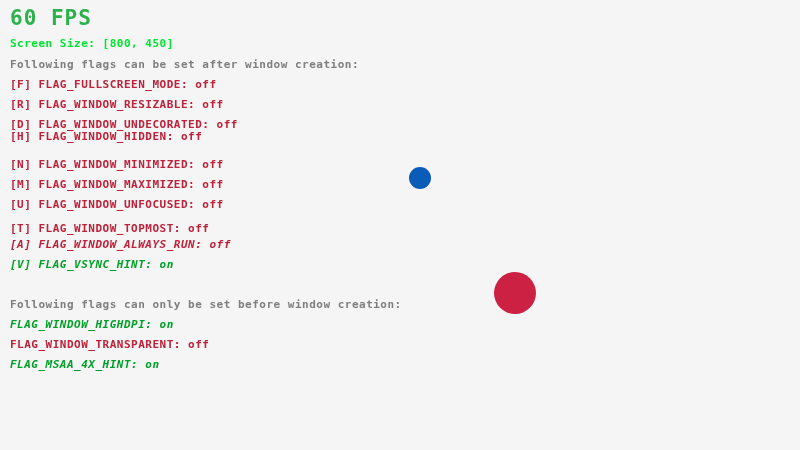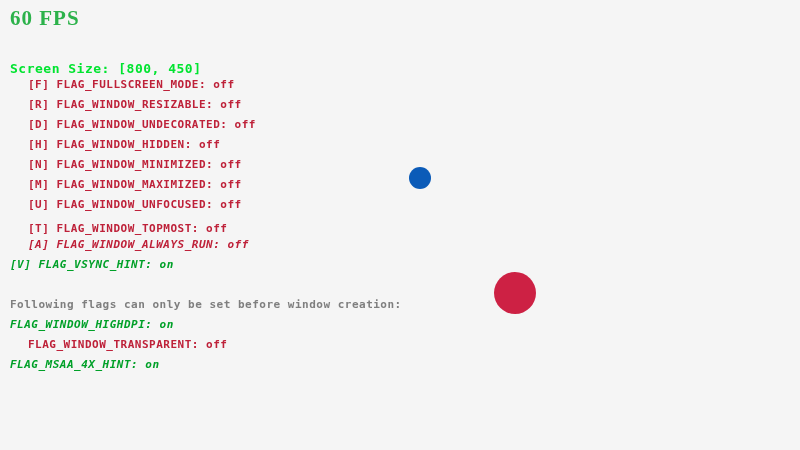--- a/index.html
+++ b/index.html
@@ -30,38 +30,37 @@
     left: 10px;
     top: 6px;
     font-size: 21px;
     letter-spacing: 1px;
     color: #2cb24b;
   }
 
   #screen-size {
     left: 10px;
     top: 37px;
-    font-size: 13px;
+    font-size: 11px;
     color: #00e430;
-    margin-top: 24px;
   }
 
   .section-note {
     left: 10px;
     font-size: 11px;
     color: #7f7f7f;
   }
   #note-after  { top: 58px; }
   #note-before { top: 298px; }
 
   .flag-line {
     left: 10px;
     font-size: 11px;
   }
-  .flag-off { color: #be2139; margin-left: 18px; }
+  .flag-off { color: #be2139; }
   .flag-on  { color: #00a028; font-style: italic; }
 
   
   .ball {
     position: absolute;
     border-radius: 50%;
   }
   #ball-blue {
     left: 409px;
     top: 167px;
@@ -75,30 +74,31 @@
     width: 42px;
     height: 42px;
     background: #cd2144;
   }
 </style>
 </head>
 <body>
 
 <div id="screen" style="background: rgb(245, 245, 245);">
 
-  <div class="txt" id="fps-counter" style="color: rgb(44, 178, 75); font-family: Liberation Serif, serif;">60 FPS</div>
+  <div class="txt" id="fps-counter" style="color: rgb(44, 178, 75);">60 FPS</div>
 
   <div class="txt" id="screen-size" style="color: rgb(0, 228, 48);">Screen Size: [800, 450]</div>
 
+  <div class="txt section-note" id="note-after" style="color: rgb(127, 127, 127);">Following flags can be set after window creation:</div>
 
   <div id="flags-after">
       <div class="txt flag-line flag-off" style="top: 78px; color: rgb(190, 33, 57);">[F] FLAG_FULLSCREEN_MODE: off</div>
       <div class="txt flag-line flag-off" style="top: 98px; color: rgb(190, 33, 57);">[R] FLAG_WINDOW_RESIZABLE: off</div>
       <div class="txt flag-line flag-off" style="top: 118px; color: rgb(190, 33, 57);">[D] FLAG_WINDOW_UNDECORATED: off</div>
-      <div class="txt flag-line flag-off" style="top: 138px; color: rgb(190, 33, 57);">[H] FLAG_WINDOW_HIDDEN: off</div>
+      <div class="txt flag-line flag-off" style="top: 130px; color: rgb(190, 33, 57);">[H] FLAG_WINDOW_HIDDEN: off</div>
       <div class="txt flag-line flag-off" style="top: 158px; color: rgb(190, 33, 57);">[N] FLAG_WINDOW_MINIMIZED: off</div>
       <div class="txt flag-line flag-off" style="top: 178px; color: rgb(190, 33, 57);">[M] FLAG_WINDOW_MAXIMIZED: off</div>
       <div class="txt flag-line flag-off" style="top: 198px; color: rgb(190, 33, 57);">[U] FLAG_WINDOW_UNFOCUSED: off</div>
       <div class="txt flag-line flag-off" style="top: 222px; color: rgb(190, 33, 57);">[T] FLAG_WINDOW_TOPMOST: off</div>
       <div class="txt flag-line flag-off" style="top: 238px; color: rgb(190, 33, 57); font-style: italic;">[A] FLAG_WINDOW_ALWAYS_RUN: off</div>
       <div class="txt flag-line flag-on" style="top: 258px; color: rgb(0, 160, 40);">[V] FLAG_VSYNC_HINT: on</div>
     </div>
 
   <div class="txt section-note" id="note-before" style="color: rgb(127, 127, 127);">Following flags can only be set before window creation:</div>
 

